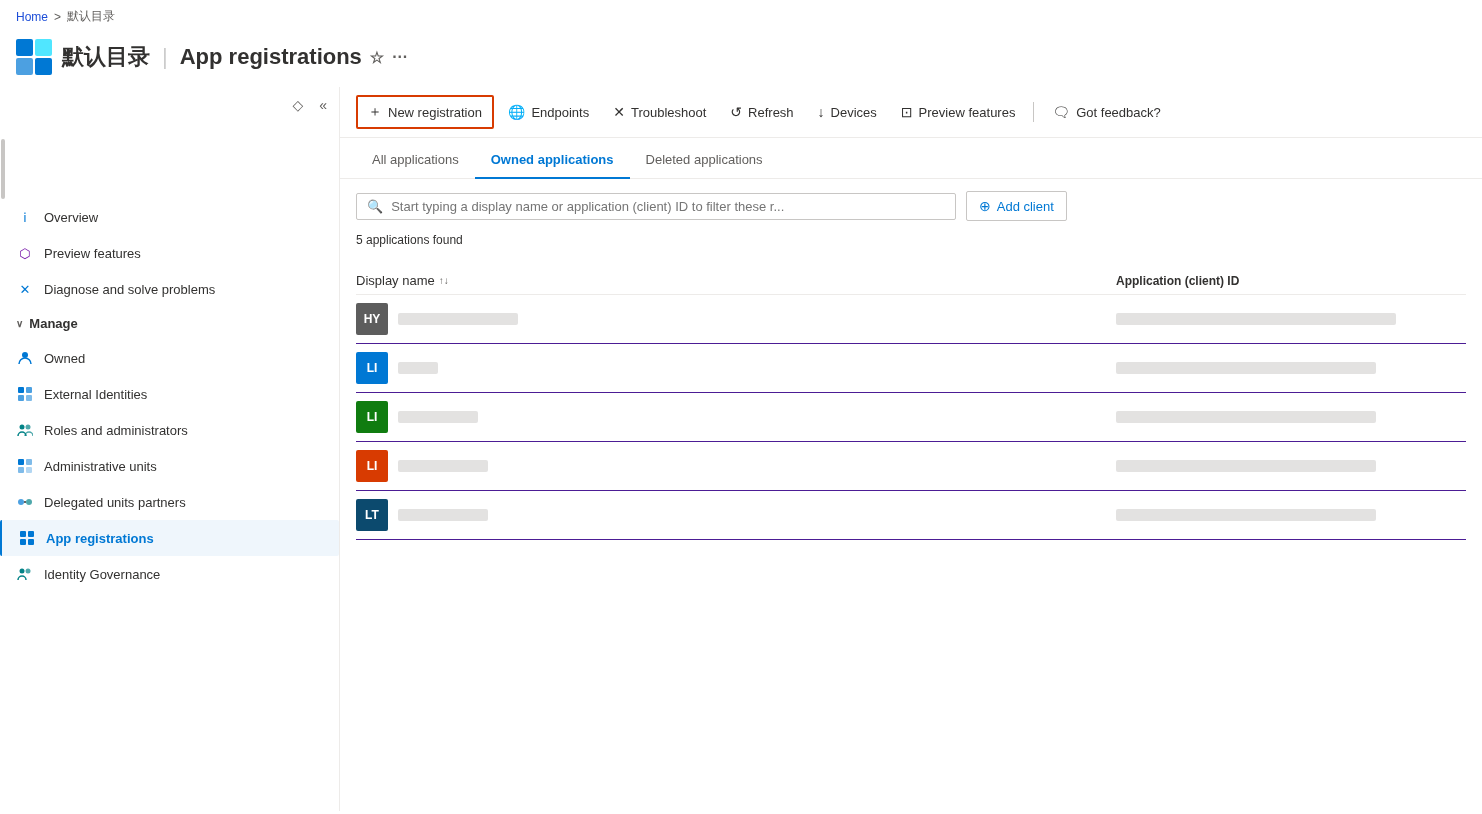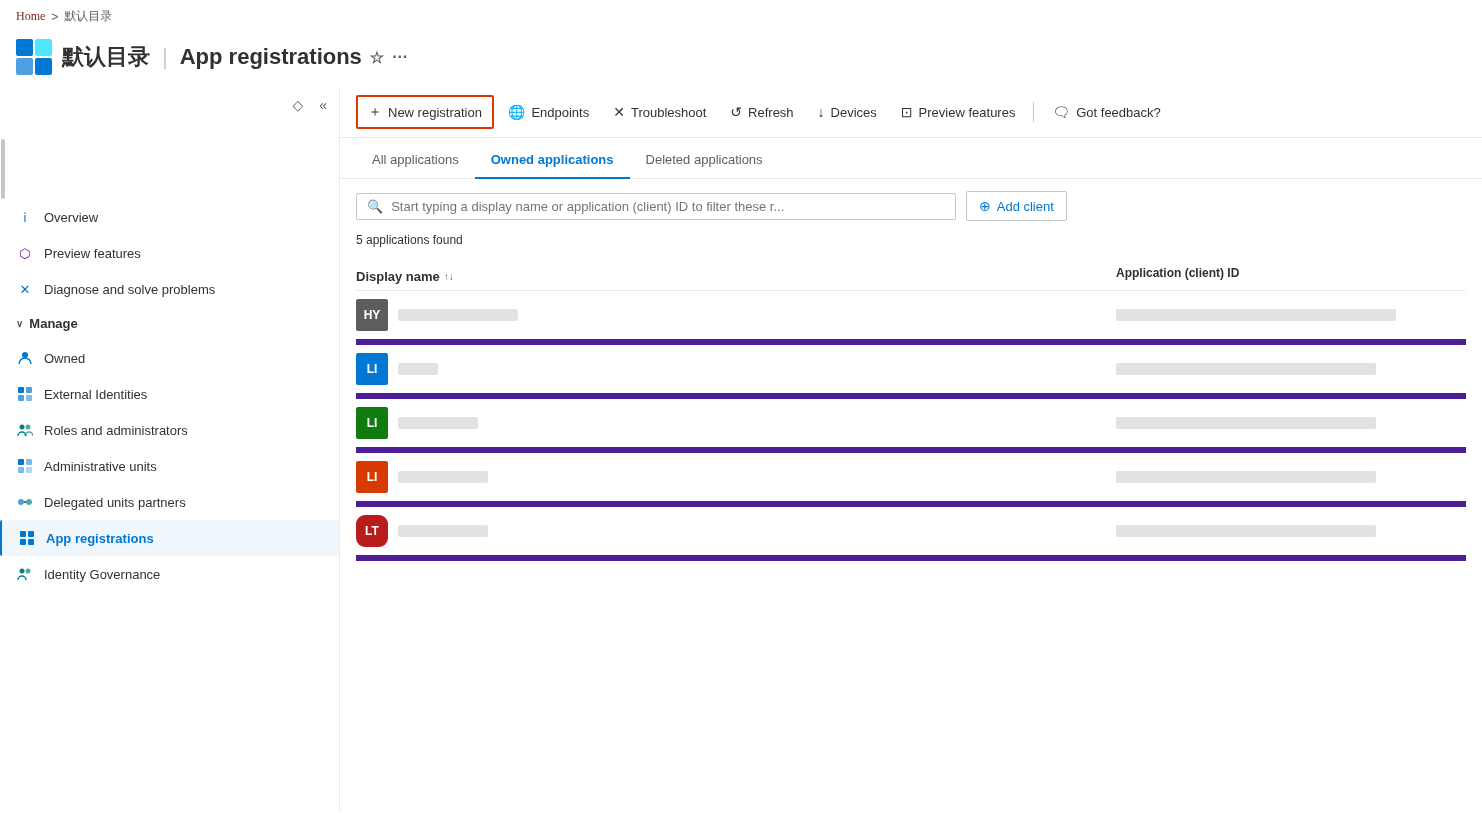--- a/index.html
+++ b/index.html
@@ -7,21 +7,21 @@
 
     
     .breadcrumb {
       padding: 8px 16px;
       font-size: 12px;
       color: #605e5c;
       display: flex;
       align-items: center;
       gap: 6px;
     }
-    .breadcrumb a { color: #7f1d1d; text-decoration: none; font-family: Liberation Serif, serif; }
+    .breadcrumb a { color: #1d4ed8; text-decoration: none; }
 
     
     .page-header {
       display: flex;
       align-items: center;
       padding: 6px 16px 12px 16px;
       gap: 10px;
     }
     .azure-logo {
       width: 36px; height: 36px;
@@ -225,49 +225,48 @@
       font-size: 13px;
       color: #0078d4;
       border-radius: 2px;
     }
 
     
     .table-area { padding: 0 16px; }
     .results-count {
       font-size: 12px;
       color: #323130;
-      margin-bottom: 8px;
+      margin-bottom: 20px;
     }
     .table-header {
       display: flex;
       align-items: center;
       padding: 6px 0;
       border-bottom: 1px solid #edebe9;
     }
     .col-name {
       display: flex;
       align-items: center;
       gap: 4px;
-      font-weight: 700;
+      font-weight: 400;
       font-size: 13px;
       flex: 1;
-      margin-top: 8px;
     }
     .col-id {
       font-weight: 600;
       font-size: 12px;
       width: 350px;
     }
     .sort-icon { font-size: 10px; color: #605e5c; }
 
     .table-row {
       display: flex;
       align-items: center;
       padding: 8px 0;
-      border-bottom: 6px solid #4c1d95;
+      border-bottom: 1px solid #4c1d95;
       cursor: pointer;
     }
 
     .app-avatar {
       width: 32px; height: 32px;
       border-radius: 2px;
       display: flex;
       align-items: center;
       justify-content: center;
       font-size: 12px;
@@ -523,21 +522,21 @@
           <div class="app-avatar" style="background:#d83b01;">LI</div>
           <span class="blurred-text" style="width:90px;"></span>
         </div>
         <div class="col-id-cell">
           <span class="blurred-text" style="width:260px;"></span>
         </div>
       </div>
 
       <div class="table-row">
         <div class="col-name-cell">
-          <div class="app-avatar" style="background:#b91c1c;border-radius:9px;">LT</div>
+          <div class="app-avatar" style="background:#0c4a6e;">LT</div>
           <span class="blurred-text" style="width:90px;"></span>
         </div>
         <div class="col-id-cell">
           <span class="blurred-text" style="width:260px;"></span>
         </div>
       </div>
 
     </div>
   </div>
 </div>

